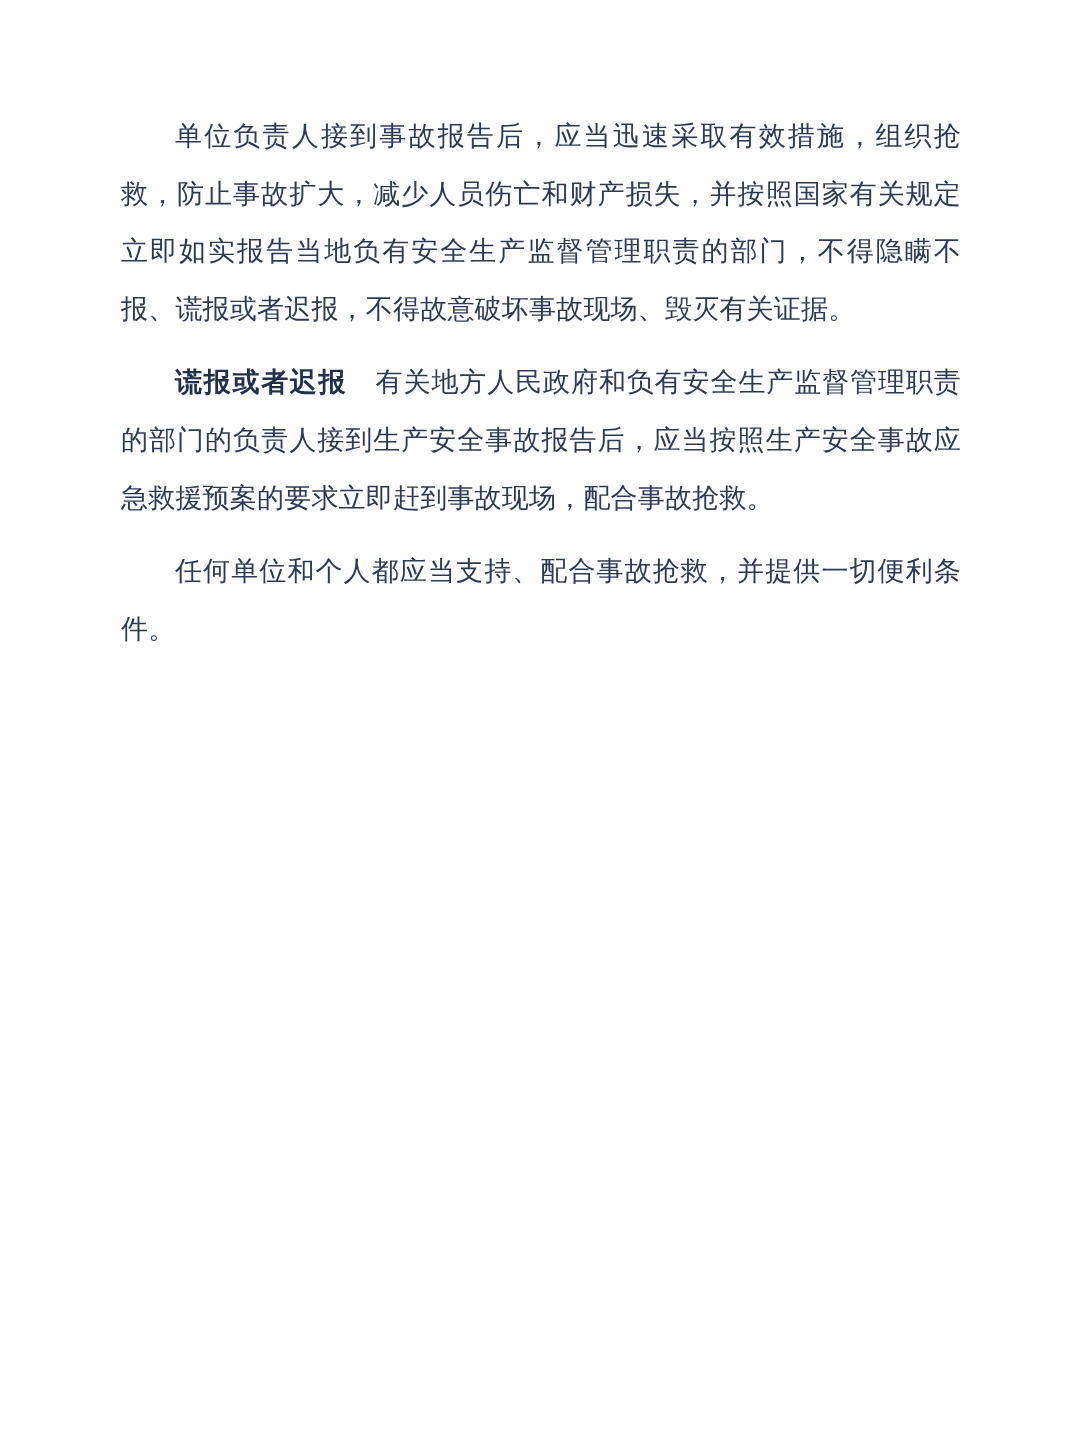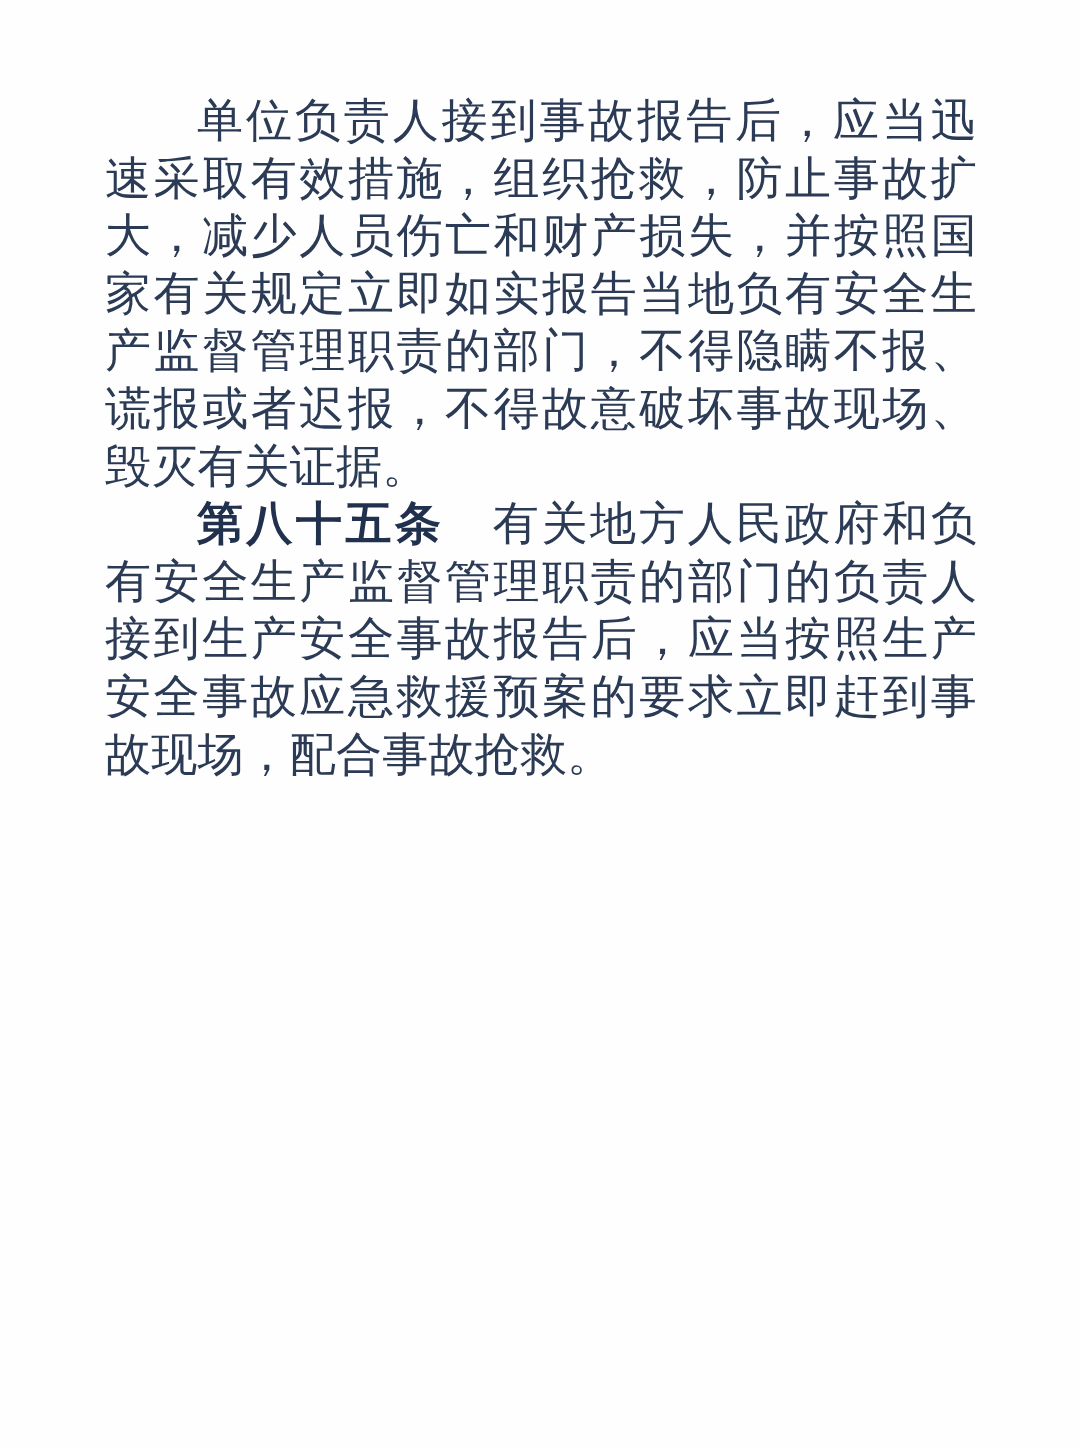--- a/index.html
+++ b/index.html
@@ -18,27 +18,27 @@
     width: 1080px;
     height: 1448px;
     background: #fefefe;
     padding: 92px 103px 60px 105px;
   }
   .content {
     width: 872px;
   }
   .para {
     font-family: "Liberation Serif", "DejaVu Serif", serif;
-    font-size: 46px;
+    font-size: 27px;
     line-height: 57.6px;
     color: #2c3b55;
     text-align: justify;
     text-justify: inter-ideograph;
     text-indent: 2em;
-    margin: 0;
+    margin: 16px;
     padding: 0;
     word-break: break-all;
     letter-spacing: 0.2px;
   }
   .art-label {
     font-family: "Liberation Sans", "DejaVu Sans", sans-serif;
     font-weight: bold;
     color: #20304d;
     margin-right: 1.05em;
     letter-spacing: 1px;
@@ -53,20 +53,23 @@
 
 <div class="page">
   <div class="content">
 
     <p class="para">
       <span>单位负责人接到事故报告后，应当迅速采取有效措施，组织抢救，防止事故扩大，减少人员伤亡和财产损失，并按照国家有关规定立即如实报告当地负有安全生产监督管理职责的部门，不得隐瞒不报、谎报或者迟报，不得故意破坏事故现场、毁灭有关证据。</span>
     </p>
 
 
     <p class="para">
-      <span class="art-label">第八十五条</span><span>有关地方人民政府和负有安全生产监督管理职责的部门的负责人接到生产安全事故报告后，应当按照生产安全事故应急救援预案的要求立即赶到事故现场，配合事故抢救。</span>
+      <span class="art-label">谎报或者迟报</span><span>有关地方人民政府和负有安全生产监督管理职责的部门的负责人接到生产安全事故报告后，应当按照生产安全事故应急救援预案的要求立即赶到事故现场，配合事故抢救。</span>
     </p>
 
 
 
+    <p class="para">
+      <span>任何单位和个人都应当支持、配合事故抢救，并提供一切便利条件。</span>
+    </p>
 
   </div>
 </div>
 
 </body></html>

